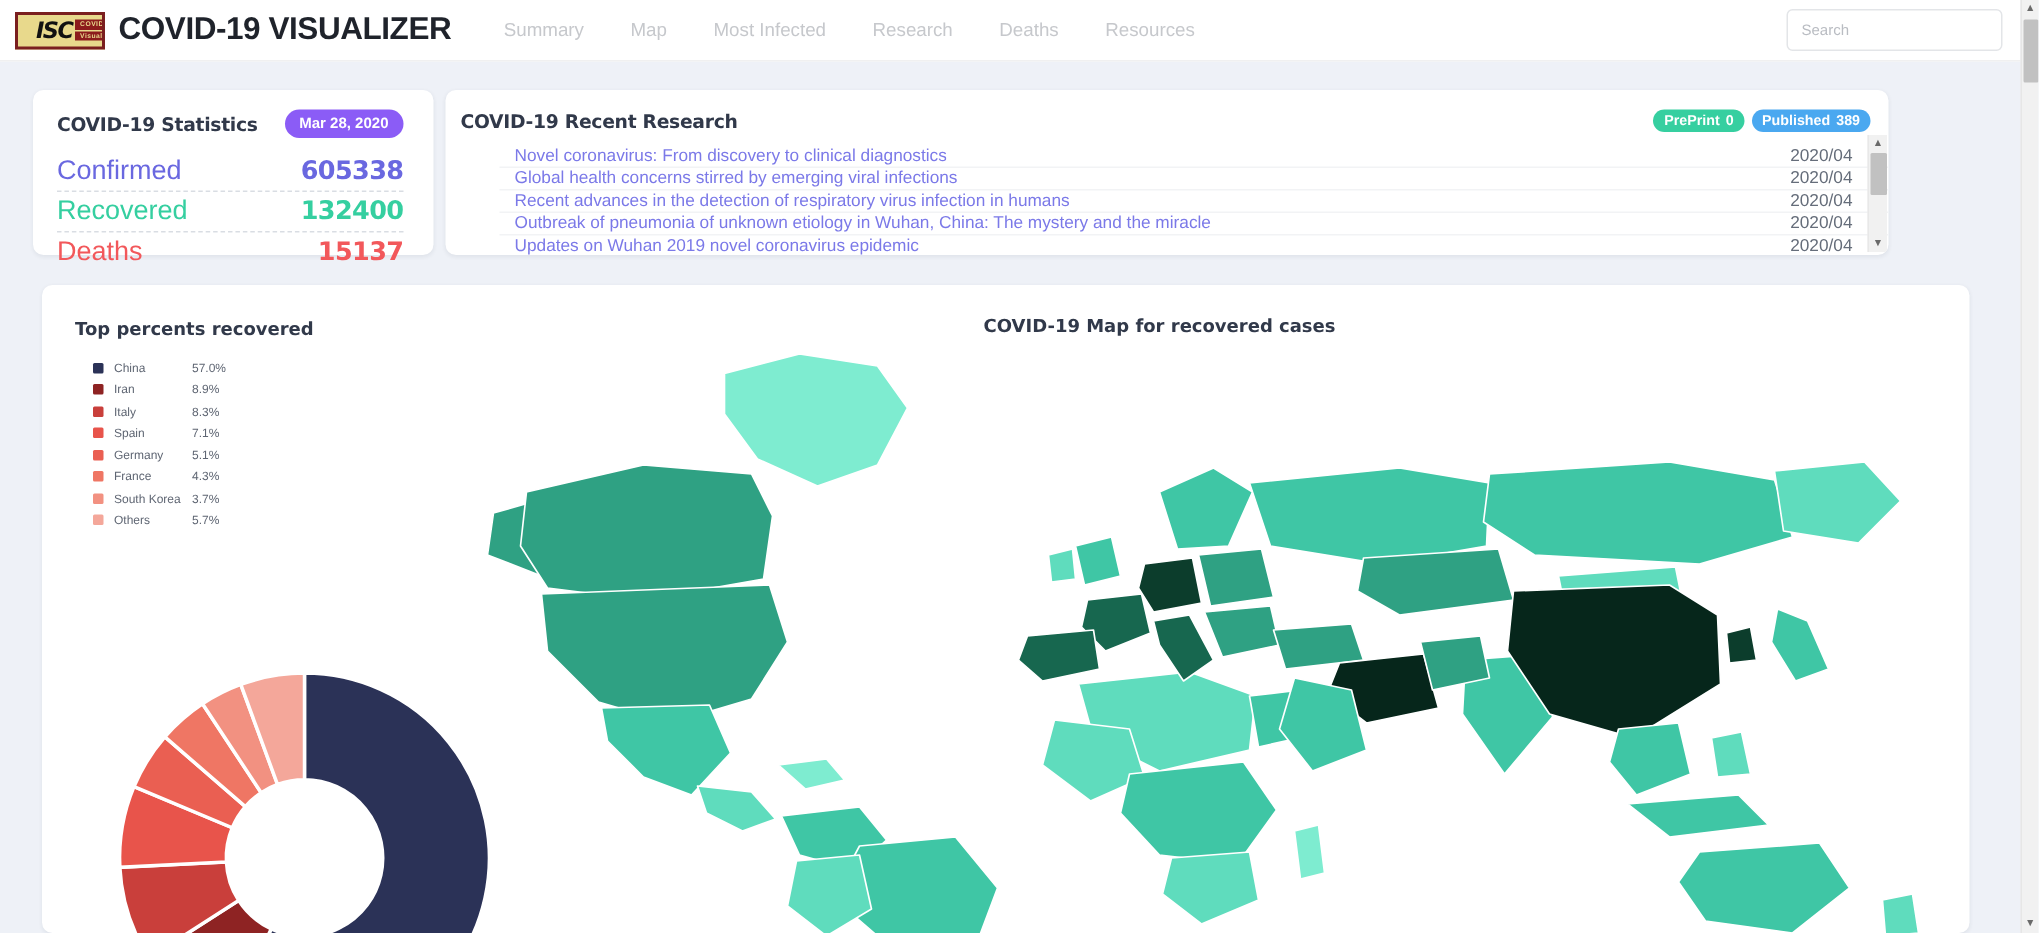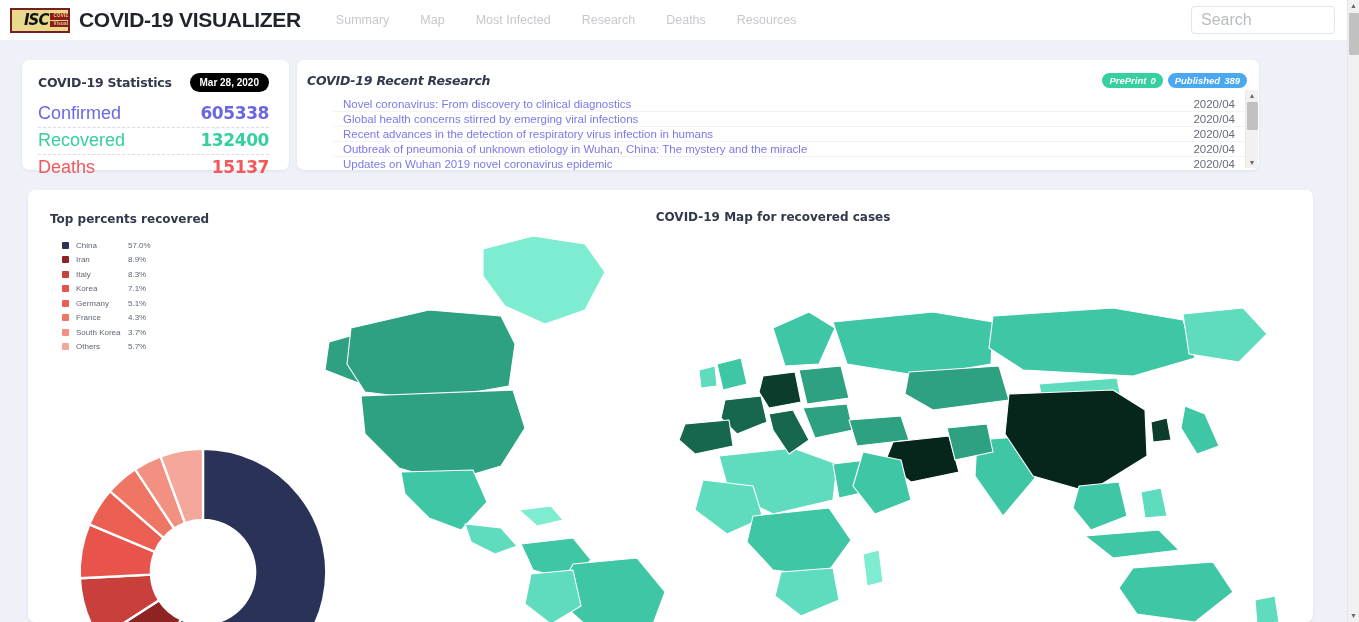--- a/index.html
+++ b/index.html
@@ -52,21 +52,21 @@
   }
   .nav-links { display: flex; align-items: center; gap: 18px; margin-left: 22px; }
   .nav-link {
     font-size: 12.5px; color: #c6c8cc; text-decoration: none; white-space: nowrap; margin-left: 13px;
   }
   .search-box {
     margin-left: auto;
     width: 144px; height: 28px;
     border: 1px solid #e3e5e8; border-radius: 4px;
     background: #fff;
-    font-size: 16px; color: #5a6270;
+    font-size: 10px; color: #5a6270;
     padding: 0 9px;
     outline: none;
     font-family: "Liberation Sans", sans-serif;
   }
   .search-box::placeholder { color: #b9bcc2; }
 
   
   .top-row {
     position: absolute; top: 60px; left: 22px;
     display: flex; gap: 0; align-items: stretch;
@@ -75,21 +75,21 @@
     background: #fff; border-radius: 7px;
     box-shadow: 0 1px 3px rgba(30,40,60,.07);
   }
   .stats-card { width: 267px; height: 110px; padding: 13px 20px 8px 16px; position: relative; }
   .card-head { display: flex; align-items: center; justify-content: space-between; }
   .card-title {
     font-family: "DejaVu Sans", sans-serif;
     font-size: 12.5px; font-weight: bold; color: #31394a; letter-spacing: -0.2px;
   }
   .date-badge {
-    background: #000000; color: #fff;
+    background: #8b5cf6; color: #fff;
     font-size: 10px; font-weight: bold;
     border-radius: 11px; padding: 4px 10px 4px 10px;
     white-space: nowrap;
   }
   .stat-rows { margin-top: 9px; }
   .stat-row {
     display: flex; align-items: baseline; justify-content: space-between;
     padding: 2px 0 3px 0;
     border-bottom: 1px dashed #d9dde3;
   }
@@ -103,21 +103,20 @@
   
   .research-card {
     width: 962px; height: 110px;
     margin-left: 8px;
     padding: 13px 0 0 0;
     position: relative; overflow: hidden;
   }
   .research-head {
     display: flex; align-items: center; justify-content: space-between;
     padding: 0 12px 0 10px;
-    font-style: italic;
   }
   .badges { display: flex; gap: 5px; }
   .badge {
     color: #fff; font-size: 9.5px; font-weight: bold;
     border-radius: 10px; padding: 2px 7px;
     display: flex; align-items: center; gap: 4px;
     white-space: nowrap;
   }
   .badge-preprint { background: #36cfa0; }
   .badge-published { background: #4aa8f0; }
@@ -293,21 +292,21 @@
         <span class="legend-name">Iran</span>
         <span class="legend-pct">8.9%</span>
       </div>
       <div class="legend-item">
         <span class="legend-swatch" style="background:#c93f3b"></span>
         <span class="legend-name">Italy</span>
         <span class="legend-pct">8.3%</span>
       </div>
       <div class="legend-item">
         <span class="legend-swatch" style="background:#e8544b"></span>
-        <span class="legend-name">Korea</span>
+        <span class="legend-name">Spain</span>
         <span class="legend-pct">7.1%</span>
       </div>
       <div class="legend-item">
         <span class="legend-swatch" style="background:#ea5f52"></span>
         <span class="legend-name">Germany</span>
         <span class="legend-pct">5.1%</span>
       </div>
       <div class="legend-item">
         <span class="legend-swatch" style="background:#ef7664"></span>
         <span class="legend-name">France</span>

